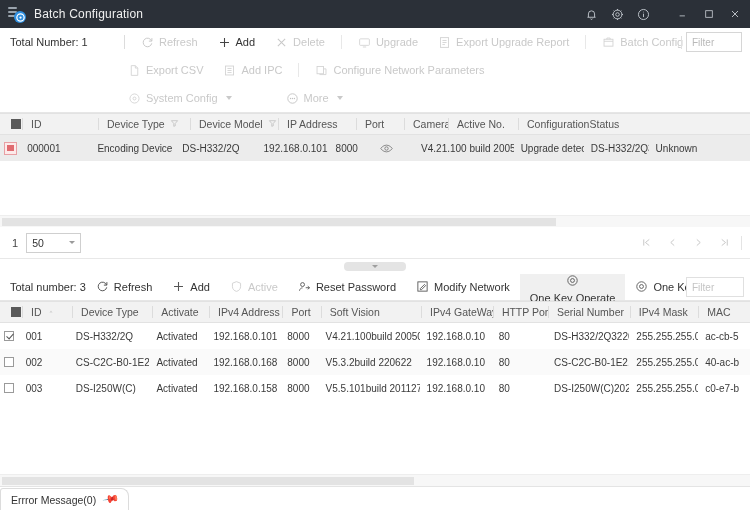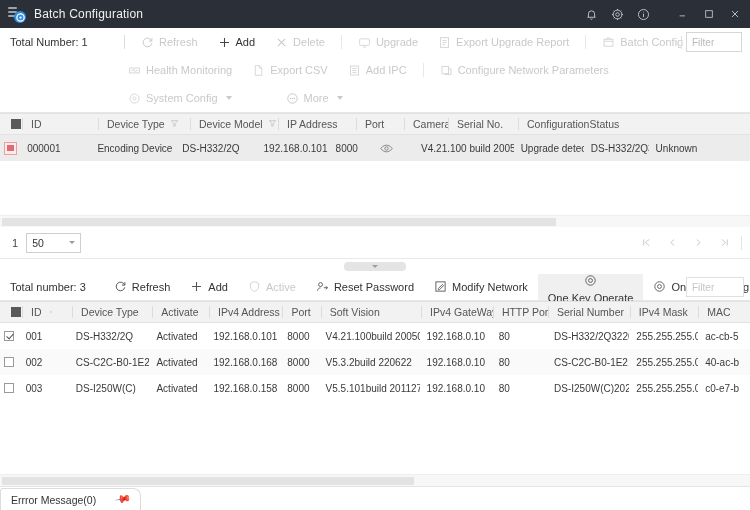--- a/index.html
+++ b/index.html
@@ -111,33 +111,33 @@
     width: 62px; height: 9px; background: #e4e4e4; border-radius: 4px;
     display: flex; align-items: center; justify-content: center;
   }
   .split-handle .ch { width: 0; height: 0; border-left: 3.5px solid transparent; border-right: 3.5px solid transparent; border-top: 3.5px solid #9e9e9e; }
 
   
   .toolbar-bottom {
     height: 28px; display: flex; align-items: center; padding-left: 10px;
     background: #fff; border-bottom: 1px solid #e6e6e6; position: relative;
   }
-  .tot-num2 { font-size: 11px; color: #333; margin-right: 18px; white-space: nowrap;}
+  .tot-num2 { font-size: 11px; color: #333; white-space: nowrap;}
   .tool.active-bg { background: #f0f0f0; flex-direction: column; }
   .filterbox2 {
     position: absolute; right: 6px; top: 4px; width: 58px; height: 20px;
     border: 1px solid #e0e0e0; background: #fff; display: flex; align-items: center;
     padding-left: 5px; font-size: 10px; color: #c4c4c4;
   }
 
   .body2 { background: #fff; }
   .statusbar { height: 24px; background: #fff; border-top: 1px solid #e4e4e4; display: flex; align-items: flex-end; }
   .errtab {
     height: 22px; min-width: 110px; border: 1px solid #dcdcdc; border-bottom: none;
-    background: #fff; display: flex; align-items: center; gap: 20px; padding: 0 10px;
+    background: #fff; display: flex; align-items: center; gap: 8px; padding: 0 10px;
     font-size: 10.5px; color: #333; border-radius: 3px 8px 0 0;
   }
   .pin { color: #e05a5f; font-size: 11px; transform: rotate(35deg); display: inline-block;}
   .eye svg { width: 13px; height: 11px; }
 </style>
 </head>
 <body>
 
 <div id="app">
 
@@ -255,29 +255,20 @@
         <span>Batch Config</span>
       </span>
       <span class="filterbox-sep"></span>
     </div>
 
     <div class="tb-row">
       <span class="tot-num"></span>
       <span class="tool disabled">
         <span class="ico">
             <svg viewBox="0 0 16 16" fill="none" stroke="#d3d3d3" stroke-width="1.1">
-              <rect x="2" y="5" width="12" height="6"></rect>
-              <path d="M4 8h2l1-1.6L8.5 9.5 9.8 8H12"></path>
-            </svg>
-          </span>
-        <span>Health Monitoring</span>
-      </span>
-      <span class="tool disabled">
-        <span class="ico">
-            <svg viewBox="0 0 16 16" fill="none" stroke="#d3d3d3" stroke-width="1.1">
               <path d="M4 2h5l3 3v9H4z"></path>
               <path d="M9 2v3h3"></path>
             </svg>
           </span>
         <span>Export CSV</span>
       </span>
       <span class="tool disabled">
         <span class="ico">
             <svg viewBox="0 0 16 16" fill="none" stroke="#d3d3d3" stroke-width="1.1">
               <rect x="3" y="2.5" width="10" height="11"></rect>
@@ -353,21 +344,21 @@
       <div class="th" style="width:78px">
           <span>IP Address</span>
         </div>
       <div class="th" style="width:48px">
           <span>Port</span>
         </div>
       <div class="th" style="width:44px">
           <span>Camera</span>
         </div>
       <div class="th" style="width:70px">
-          <span>Serial No.</span>
+          <span>Active No.</span>
         </div>
       <div class="th" style="width:110px">
         <span>ConfigurationStatus</span>
 
       </div>
     </div>
 
     <div class="body1">
       <div class="trow sel">
         <div class="td" style="width:22px;justify-content:center;padding-left:0">

